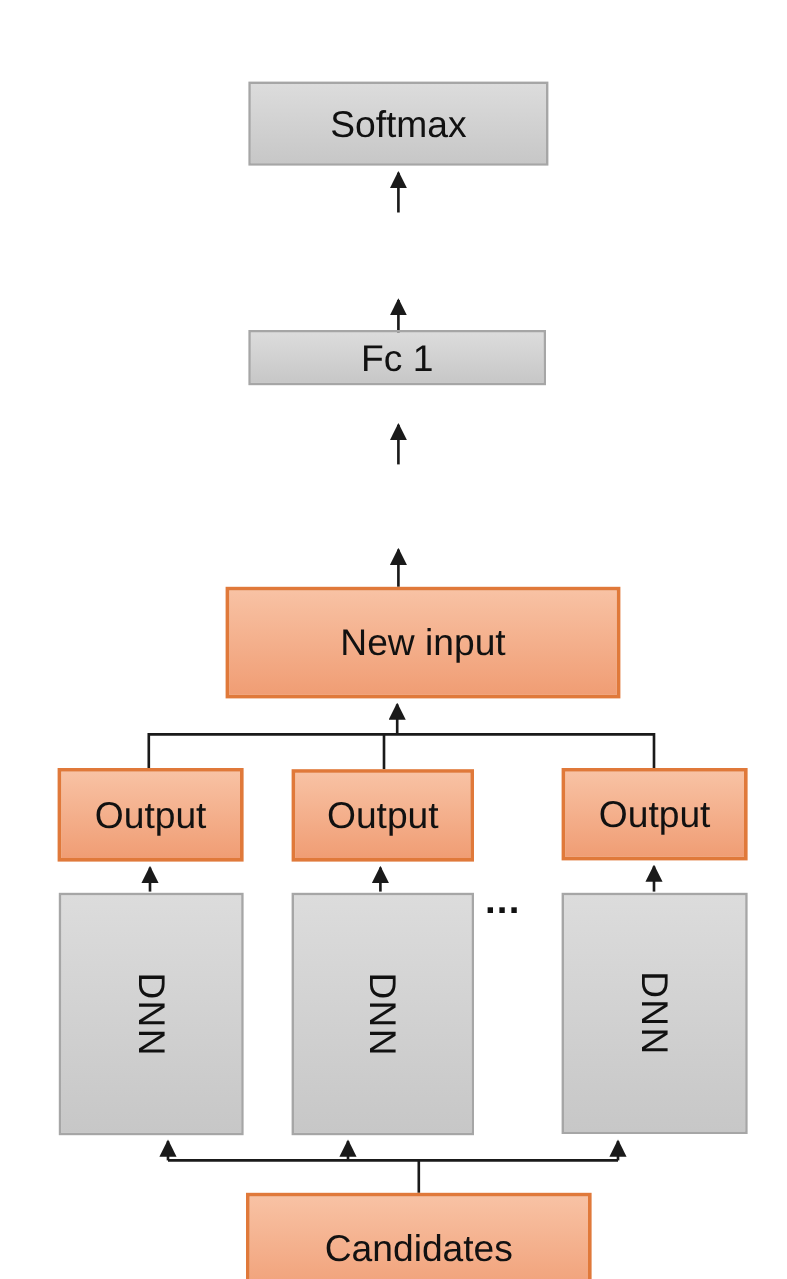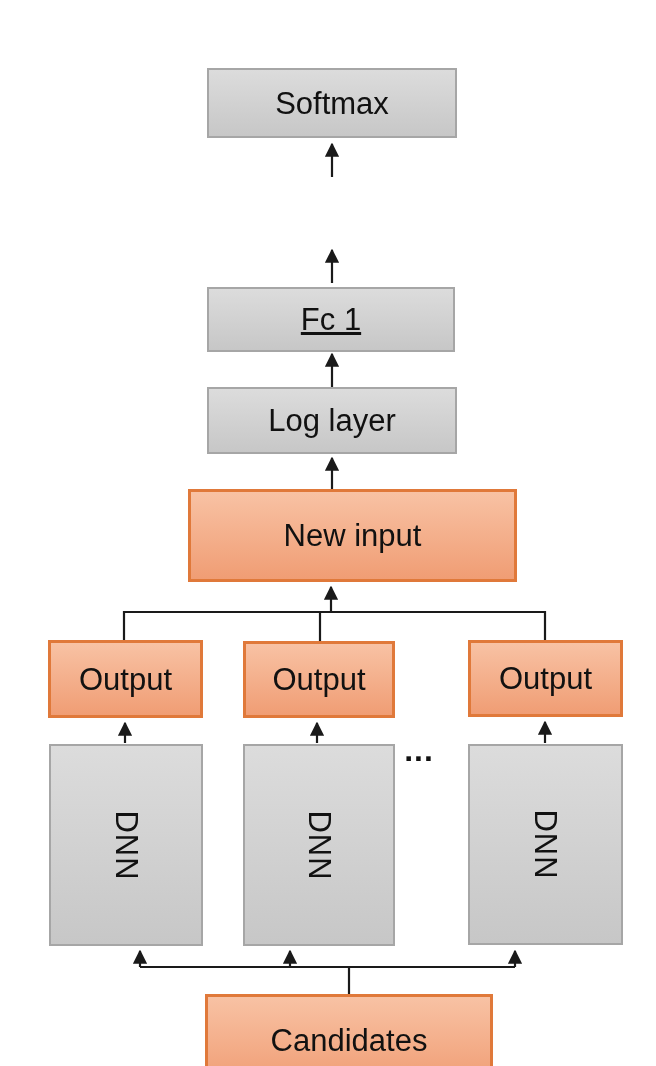--- a/index.html
+++ b/index.html
@@ -31,21 +31,21 @@
     background: linear-gradient(180deg, var(--gray-top, #dcdcdc) 0%, var(--gray-bottom, #c7c7c7) 100%);
     border: 2px solid var(--gray-border, #a6a6a6);
   }
   .orange {
     background: linear-gradient(180deg, var(--orange-top, #f8c2a4) 0%, var(--orange-bottom, #f09d74) 100%);
     border: 3px solid var(--orange-border, #e0793a);
   }
   
   .n-softmax   { left: 207px; top: 34px;  width: 250px; height: 70px; }
   .n-fc2       { left: 207px; top: 143px; width: 248px; height: 67px; }
-  .n-fc1       { left: 207px; top: 253px; width: 248px; height: 65px; text-decoration: underline; }
+  .n-fc1       { left: 207px; top: 241px; width: 248px; height: 46px; }
   .n-log       { left: 207px; top: 353px; width: 250px; height: 67px; }
   .n-newinput  { left: 188px; top: 455px; width: 329px; height: 93px; }
   
   .n-out-l     { left: 48px;  top: 606px; width: 155px; height: 78px; }
   .n-out-m     { left: 243px; top: 607px; width: 152px; height: 77px; }
   .n-out-r     { left: 468px; top: 606px; width: 155px; height: 77px; }
   
   .n-dnn-l     { left: 49px;  top: 710px; width: 154px; height: 202px; }
   .n-dnn-m     { left: 243px; top: 710px; width: 152px; height: 202px; }
   .n-dnn-r     { left: 468px; top: 710px; width: 155px; height: 201px; }
@@ -113,23 +113,20 @@
 
   <div class="box gray n-softmax">
     <span>Softmax</span>
   </div>
 
 
   <div class="box gray n-fc1">
     <span>Fc 1</span>
   </div>
 
-  <div class="box gray n-log">
-    <span>Log layer</span>
-  </div>
 
   <div class="box orange n-newinput">
     <span>New input</span>
   </div>
 
   <div class="box orange n-out-l">
     <span>Output</span>
   </div>
 
   <div class="box orange n-out-m">

